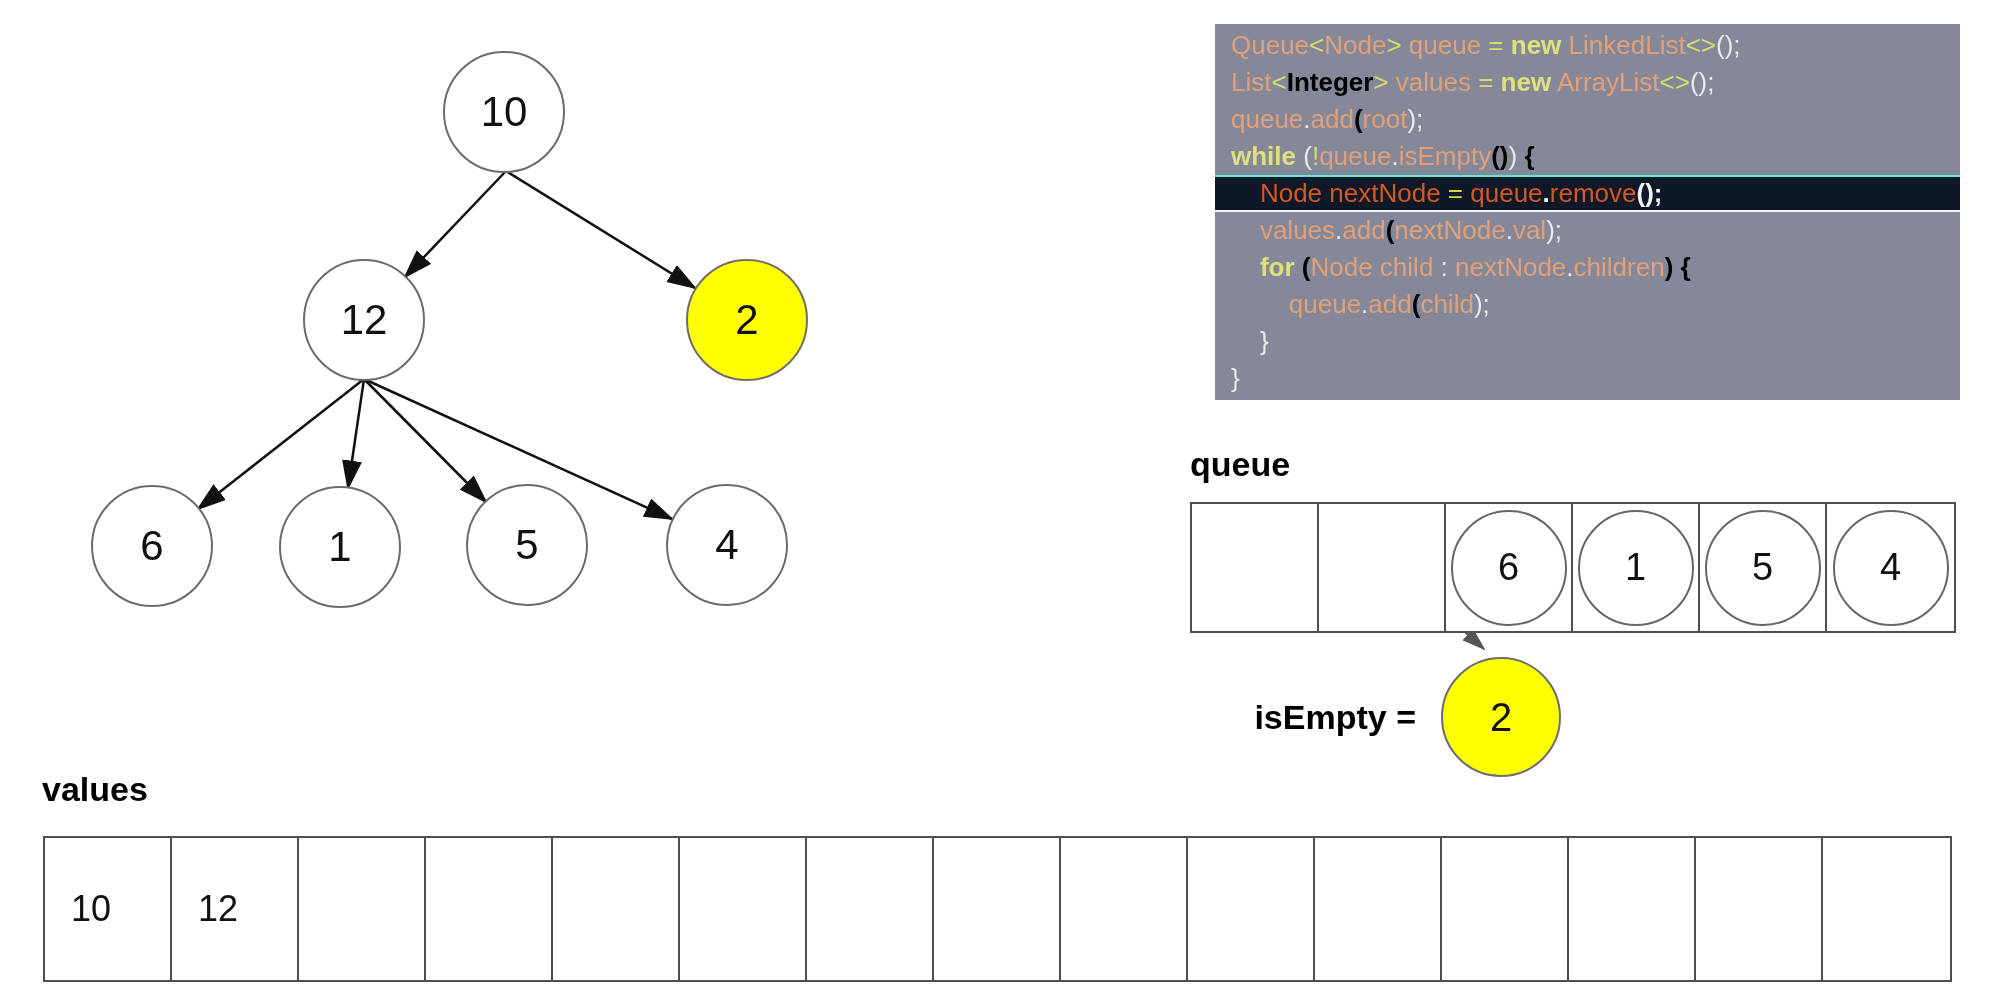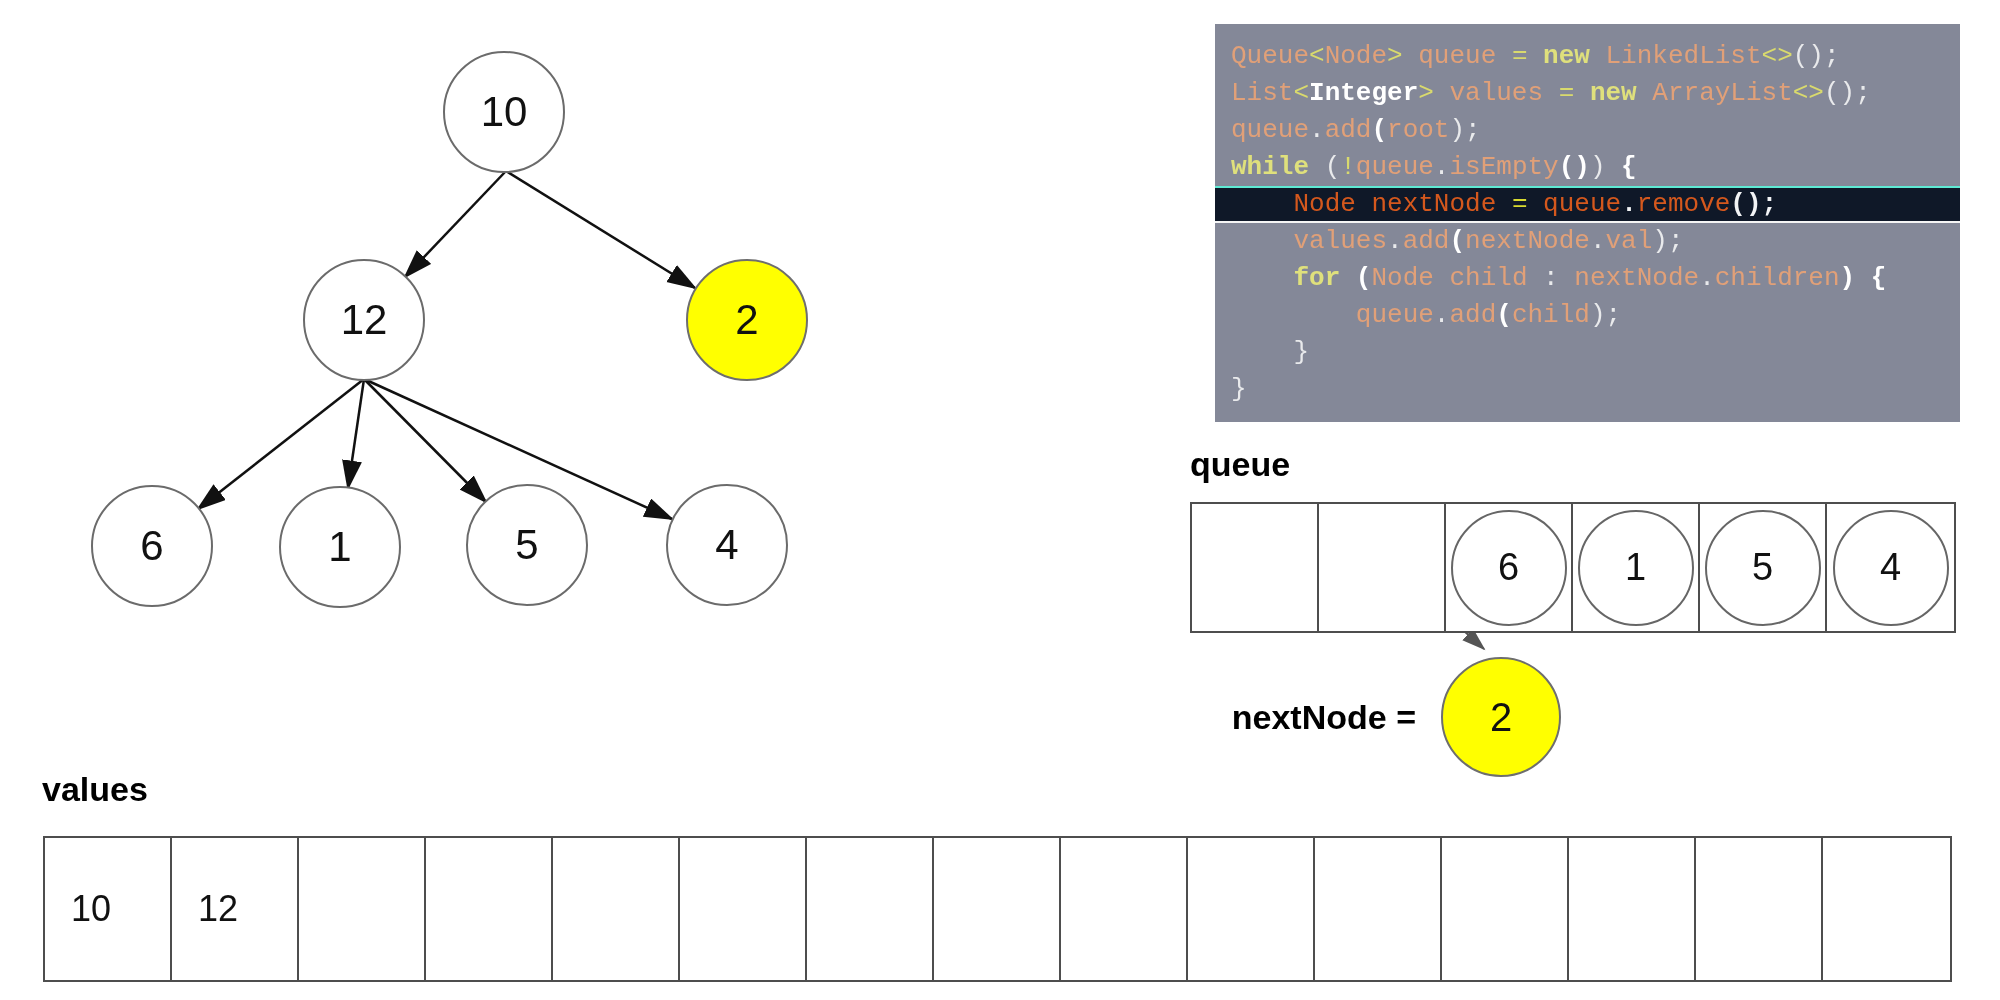--- a/index.html
+++ b/index.html
@@ -8,30 +8,30 @@
   svg.edges{position:absolute;left:0;top:0;pointer-events:none;}
 
   
   .tnode{position:absolute;width:118px;height:118px;border:2px solid #6b6b6b;border-radius:50%;
          background:#fff;display:flex;align-items:center;justify-content:center;
          font-size:42px;color:#111;}
   .tnode.yellow{background:#ffff00;border-color:#6e6e6e;}
 
   
   #code{position:absolute;left:1215px;top:24px;width:745px;background:#848898;
-        padding:14px 0;font-family:Liberation Mono, monospace;font-size:26px;
+        padding:3px 0;font-family:Liberation Sans, sans-serif;font-size:26px;
         white-space:pre;}
   .cline{height:37px;line-height:37px;padding-left:16px;box-sizing:border-box;}
   .cline.hl{background:#0f1828;border-top:2px solid #5eead4;border-bottom:2px solid #f5f5f5;
             line-height:33px;}
   .tk-o{color:#e1a078;}
   .tk-y{color:#d9da6d;}
   .tk-k{color:#dfe07c;font-weight:bold;}
   .tk-w{color:#e9eaec;}
-  .tk-W{color:#ffffff;font-weight:bold;}
+  .tk-W{color:#000000;font-weight:bold;}
   .tk-R{color:#d5581d;}
   .tk-Y{color:#d8da30;}
   .tk-V{color:#f2f3f5;font-weight:bold;}
 
   
   .dlabel{position:absolute;font-weight:bold;font-size:34px;color:#000;}
 
   
   #queue-array{position:absolute;left:1190px;top:502px;height:127px;display:flex;
                border:2px solid #4e4e4e;background:#fff;}
@@ -101,21 +101,21 @@
         <div class="qcircle">1</div>
       </div>
       <div class="qcell">
         <div class="qcircle">5</div>
       </div>
       <div class="qcell">
         <div class="qcircle">4</div>
       </div>
     </div>
 
-  <div id="nextnode-label">nextNode =</div>
+  <div id="nextnode-label">isEmpty =</div>
   <div id="nextnode-circle">2</div>
 
   <div class="dlabel" style="left:42px;top:770px;">values</div>
   <div id="values-array">
       <div class="vcell">10</div>
       <div class="vcell">12</div>
       <div class="vcell"></div>
       <div class="vcell"></div>
       <div class="vcell"></div>
       <div class="vcell"></div>

